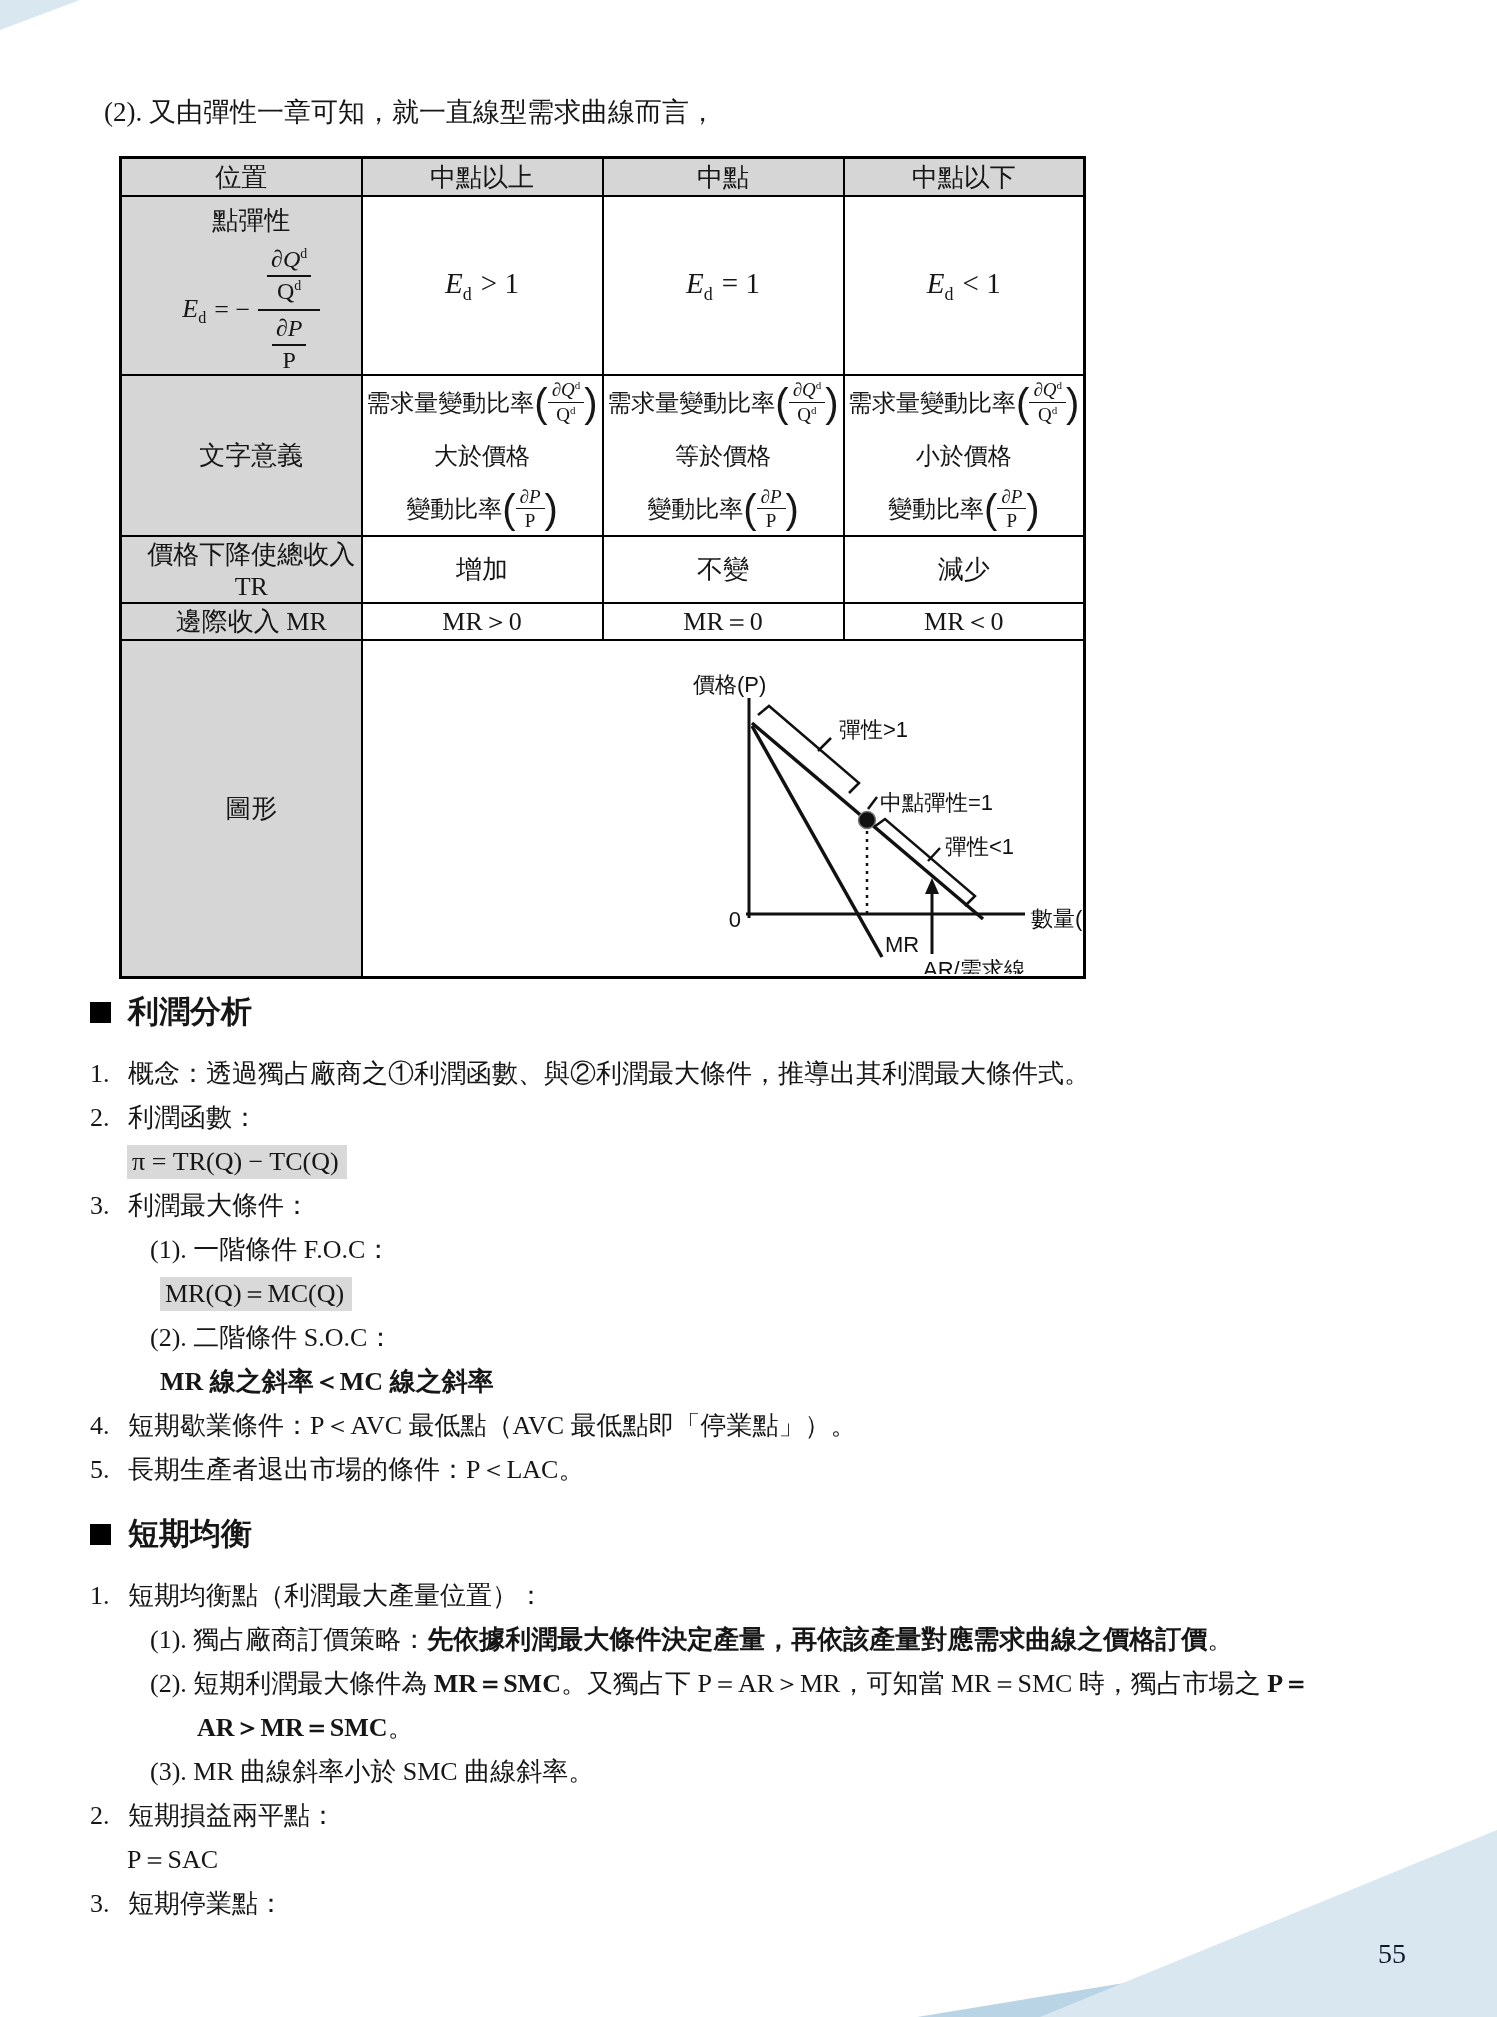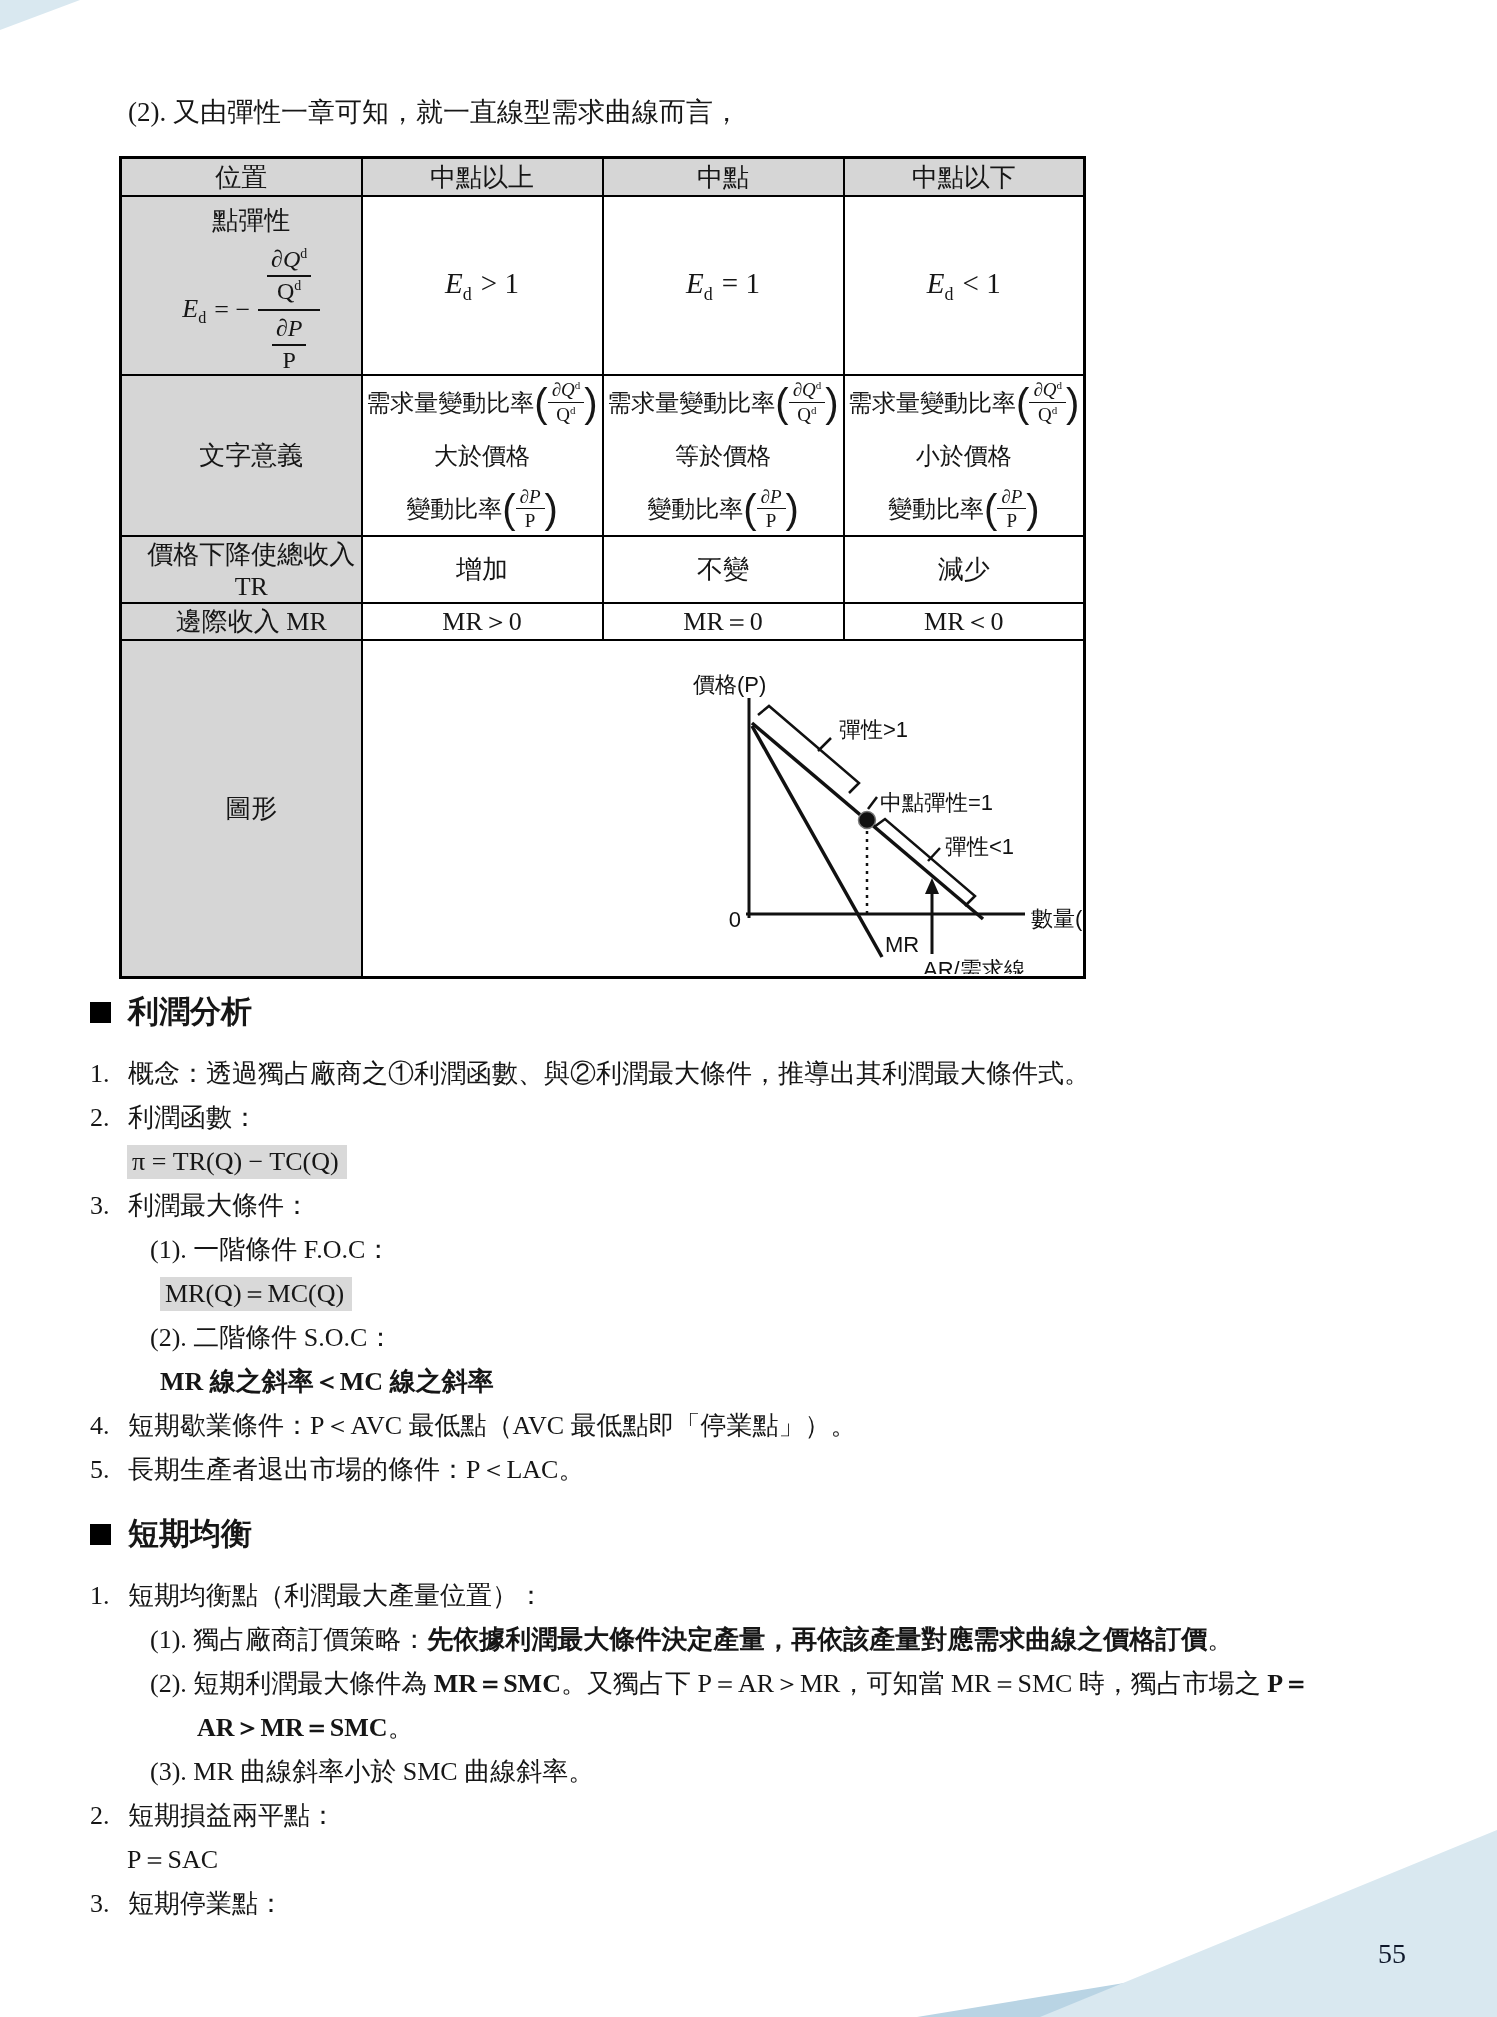--- a/index.html
+++ b/index.html
@@ -1,19 +1,19 @@
 <!DOCTYPE html>
 <html><head>
 <meta charset="utf-8">
 <style>
   html,body { margin:0; padding:0; background:#ffffff; }
   .page { position:relative; width:1497px; height:2017px; background:#fff; overflow:hidden;
           font-family:"Liberation Serif","DejaVu Serif",serif; color:#161616; }
 
-  .intro { position:absolute; left:128px; top:94px; font-size:27px; }
+  .intro { position:absolute; left:104px; top:94px; font-size:27px; }
 
   
   table.etable { position:absolute; left:119px; top:156px; width:964px;
                  border-collapse:collapse; table-layout:fixed; text-align:center;
                  font-size:26px; border:3px solid #000; }
   .etable th, .etable td { border:2px solid #000; font-weight:normal; padding:0; vertical-align:middle; }
   .etable .lbl { background:#d6d6d6;padding-left:20px; }
   .etable thead th { height:36px; background:#d6d6d6; }
 
   .ecell { height:170px; }

